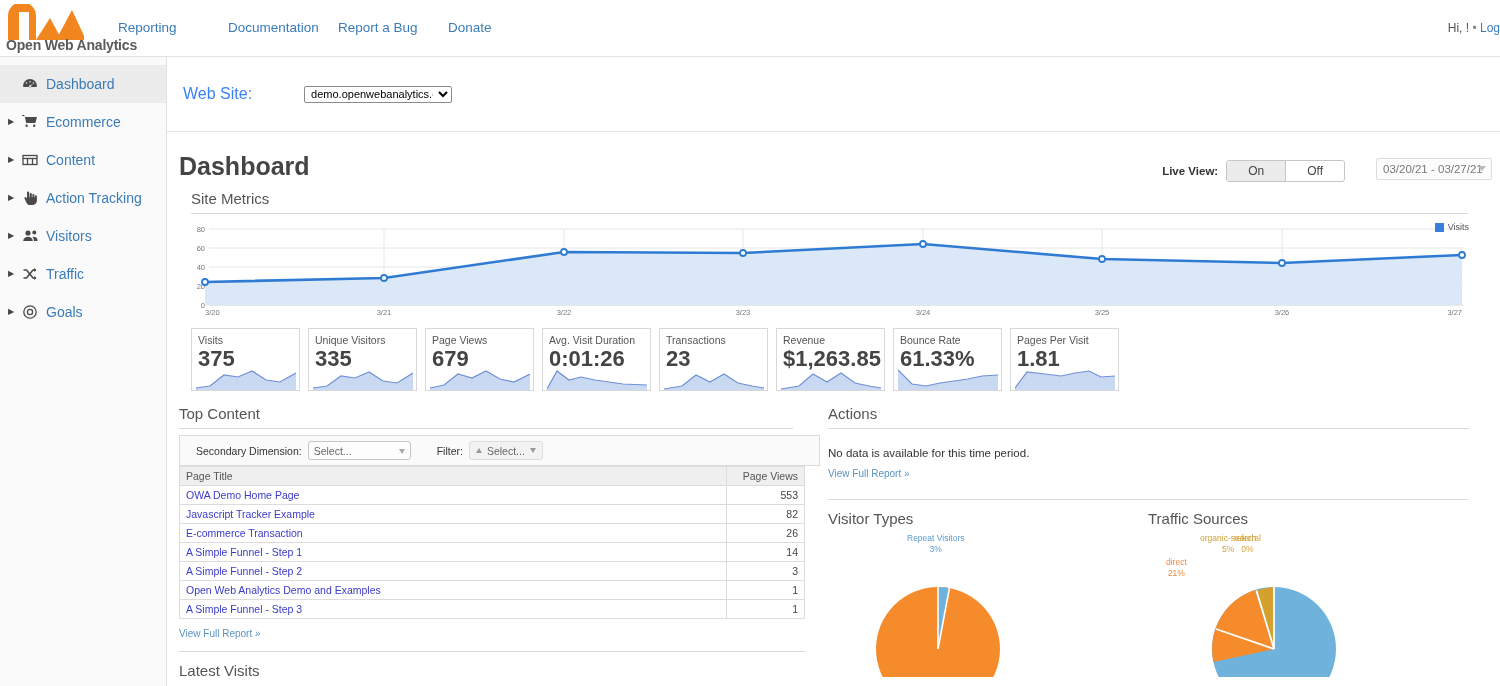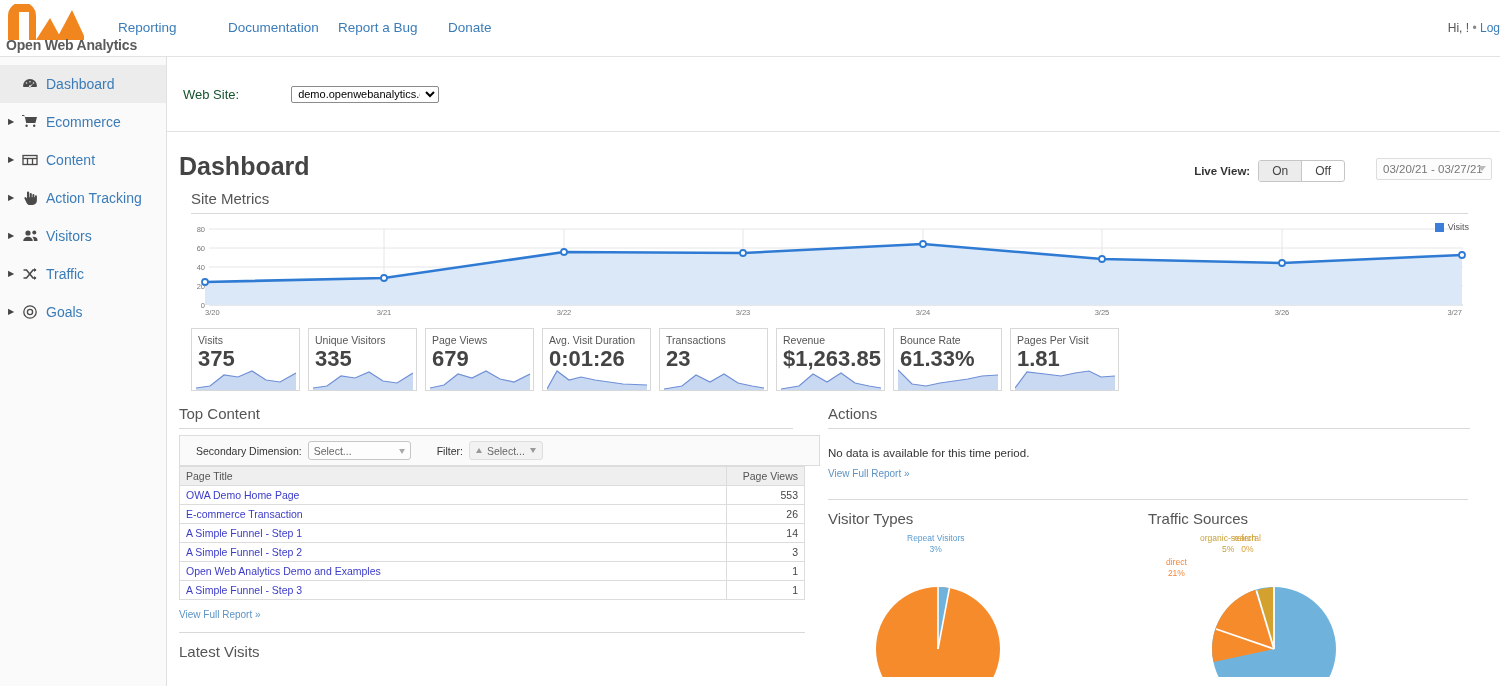--- a/index.html
+++ b/index.html
@@ -88,21 +88,21 @@
     width: 1333px; height: 629px;
     background: #fff;
   }
   .site-bar {
     position: relative;
     height: 75px;
     border-bottom: 1px solid #e2e2e2;
     display: flex; align-items: center;
     padding-left: 16px;
   }
-  .site-bar label { font-size: 13px; color: #14532d; margin-right: 52px; }
+  .site-bar label { font-size: 16px; color: #3b82f6; margin-right: 52px; }
   .site-select {
     width: 148px; height: 17px;
     font-size: 11px;
     font-family: "Liberation Sans", sans-serif;
     border: 1px solid #8c8c8c;
     border-radius: 2px;
     background: #fff;
     padding: 0 2px;
   }
 
@@ -123,21 +123,21 @@
   }
   .liveview .lv-label { font-size: 11.5px; color: #333; margin-right: 8px; font-weight: bold;}
   .seg {
     display: flex;
     border: 1px solid #c6c6c6;
     border-radius: 3px;
     overflow: hidden;
     background: #fff;
   }
   .seg div {
-    padding: 3px 13px;
+    padding: 3px 21px;
     font-size: 12px;
     color: #444;
     cursor: pointer;
   }
   .seg div.on { background: #ececec; border-right: 1px solid #c6c6c6; }
   .daterange {
     position: absolute; right: 8px; top: 26px;
     width: 116px; height: 22px;
     border: 1px solid #ddd;
     border-radius: 2px;
@@ -597,20 +597,24 @@
         <thead>
           <tr>
             <th>Page Title</th>
             <th class="num">Page Views</th>
           </tr>
         </thead>
         <tbody>
           <tr>
             <td><a href="#">OWA Demo Home Page</a></td>
             <td class="num">553</td>
+          </tr>
+          <tr>
+            <td><a href="#">Javascript Tracker Example</a></td>
+            <td class="num">82</td>
           </tr>
           <tr>
             <td><a href="#">E-commerce Transaction</a></td>
             <td class="num">26</td>
           </tr>
           <tr>
             <td><a href="#">A Simple Funnel - Step 1</a></td>
             <td class="num">14</td>
           </tr>
           <tr>

